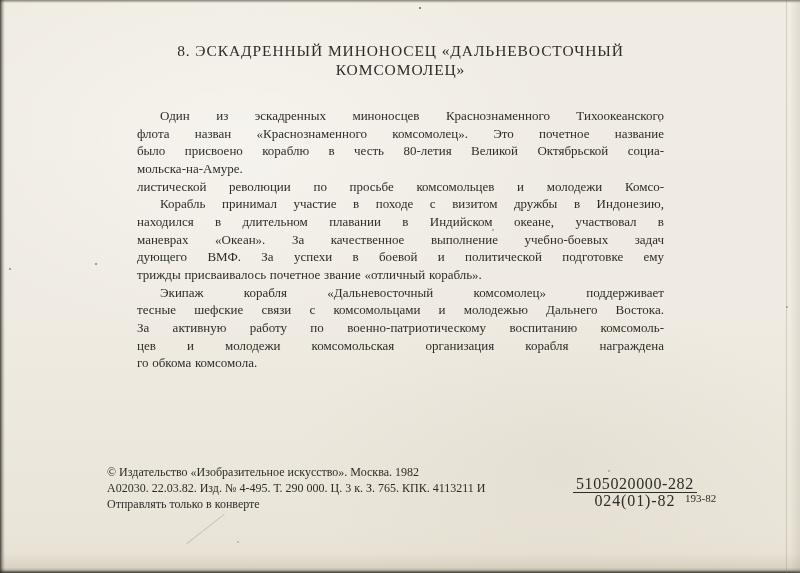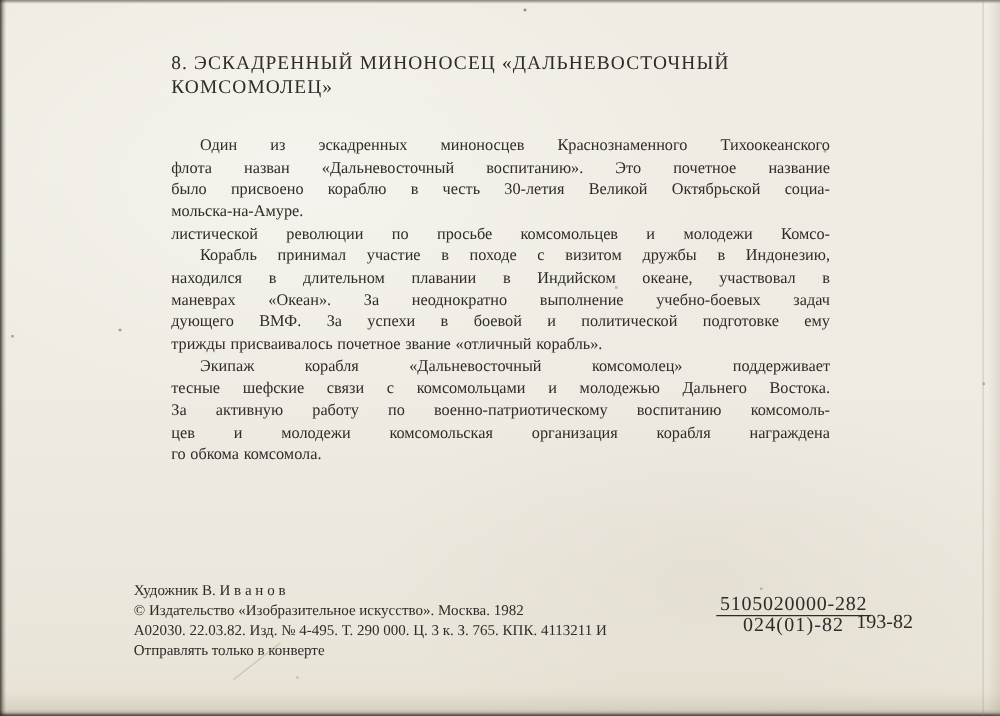--- a/index.html
+++ b/index.html
@@ -43,21 +43,21 @@
                    786px 306px 0 rgba(55,52,44,0.30),
                    608px 470px 0 rgba(55,52,44,0.25),
                    492px 229px 0 rgba(55,52,44,0.30),
                    237px 541px 0 rgba(55,52,44,0.20); }
 
   
   .content { position: absolute; left: 0; top: 0; width: 800px; }
   .title {
     margin: 41px 137px 28px 137px;
     width: 527px;
-    text-align: left;
+    text-align: center;
     font-size: 15.5px;
     font-weight: normal;
     letter-spacing: 0.9px;
     line-height: 19px;
     color: #2e2c28;
   }
   .t-line { display: block; }
   .bodytext {
     width: 527px;
     margin-left: 137px;
@@ -77,21 +77,21 @@
     line-height: 16px;
     color: #2e2c28;
   }
   .fraction {
     position: absolute; left: 466px; top: 13px;
     text-align: center; font-size: 16px; line-height: 14px;
     letter-spacing: 0.6px;
   }
   .fraction .num { padding: 0 3px 1px 3px; border-bottom: 1.4px solid #2e2c28; }
   .fraction .den { padding-top: 1px; letter-spacing: 0.9px; }
-  .suffix { position: absolute; left: 578px; top: 26px; font-size: 16px; }
+  .suffix { position: absolute; left: 578px; top: 26px; font-size: 11px; }
 </style>
 </head>
 <body>
 
 <div class="paper">
 
   <div class="edge edge-top"></div>
   <div class="edge edge-left"></div>
   <div class="edge edge-bottom"></div>
   <div class="edge edge-right"></div>
@@ -103,45 +103,44 @@
   <div class="content">
 
     <h1 class="title">
       <span class="t-line">8. ЭСКАДРЕННЫЙ МИНОНОСЕЦ «ДАЛЬНЕВОСТОЧНЫЙ</span>
       <span class="t-line">КОМСОМОЛЕЦ»</span>
     </h1>
 
     <div class="bodytext">
       <div>
         <div class="ln first">Один из эскадренных миноносцев Краснознаменного Тихоокеанского</div>
-        <div class="ln">флота назван «Дальневосточный воспитанию». Это почетное название</div>
-        <div class="ln">было присвоено кораблю в честь 30-летия Великой Октябрьской социа-</div>
+        <div class="ln">флота назван «Краснознаменного комсомолец». Это почетное название</div>
+        <div class="ln">было присвоено кораблю в честь 80-летия Великой Октябрьской социа-</div>
         <div class="ln last">мольска-на-Амуре.</div>
         <div class="ln">листической революции по просьбе комсомольцев и молодежи Комсо-</div>
       </div>
       <div>
         <div class="ln first">Корабль принимал участие в походе с визитом дружбы в Индонезию,</div>
         <div class="ln">находился в длительном плавании в Индийском океане, участвовал в</div>
-        <div class="ln">маневрах «Океан». За неоднократно выполнение учебно-боевых задач</div>
+        <div class="ln">маневрах «Океан». За качественное выполнение учебно-боевых задач</div>
         <div class="ln">дующего ВМФ. За успехи в боевой и политической подготовке ему</div>
         <div class="ln last">трижды присваивалось почетное звание «отличный корабль».</div>
       </div>
       <div>
         <div class="ln first">Экипаж корабля «Дальневосточный комсомолец» поддерживает</div>
         <div class="ln">тесные шефские связи с комсомольцами и молодежью Дальнего Востока.</div>
         <div class="ln">За активную работу по военно-патриотическому воспитанию комсомоль-</div>
         <div class="ln">цев и молодежи комсомольская организация корабля награждена</div>
         <div class="ln last">го обкома комсомола.</div>
       </div>
     </div>
 
   </div>
 
   <div class="credits">
-    <div class="cr">Художник В. И в а н о в</div>
     <div class="cr">© Издательство «Изобразительное искусство». Москва. 1982</div>
     <div class="cr">А02030. 22.03.82. Изд. № 4-495. Т. 290 000. Ц. 3 к. З. 765. КПК. 4113211   И</div>
     <div class="cr">Отправлять только в конверте</div>
 
     <div class="fraction">
       <div class="num">5105020000-282</div>
       <div class="den">024(01)-82</div>
     </div>
     <div class="suffix">193-82</div>
   </div>

